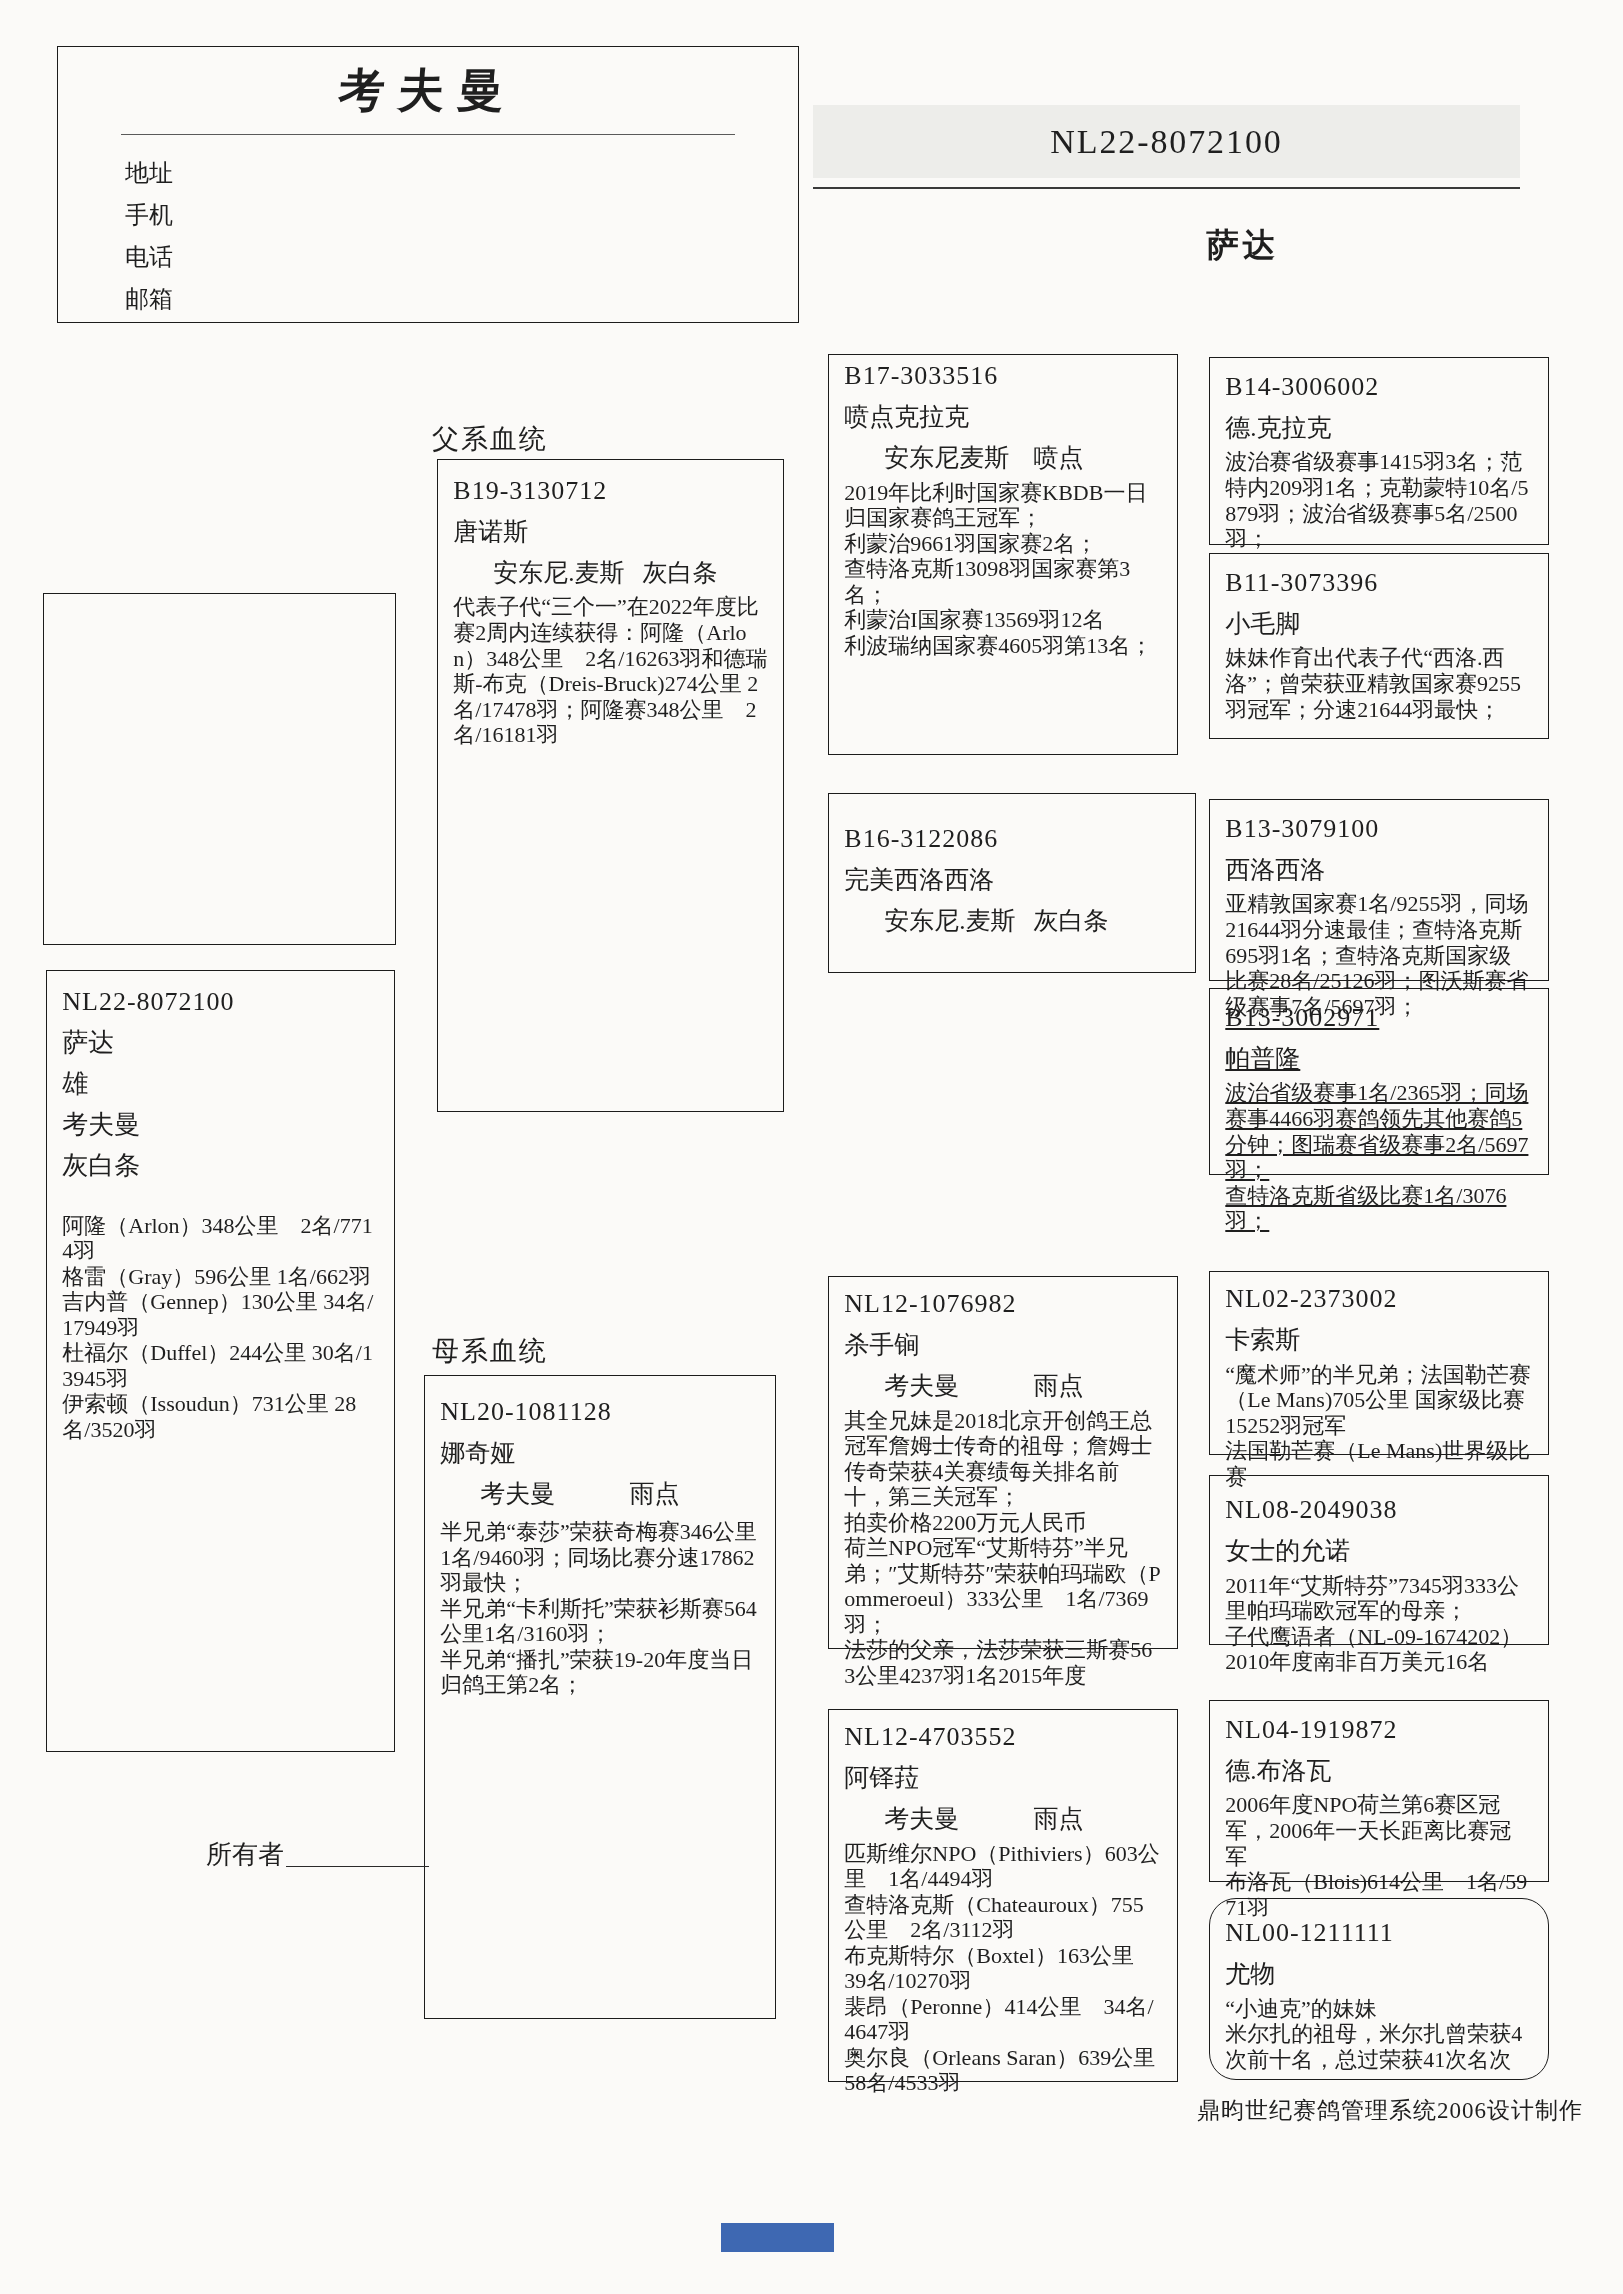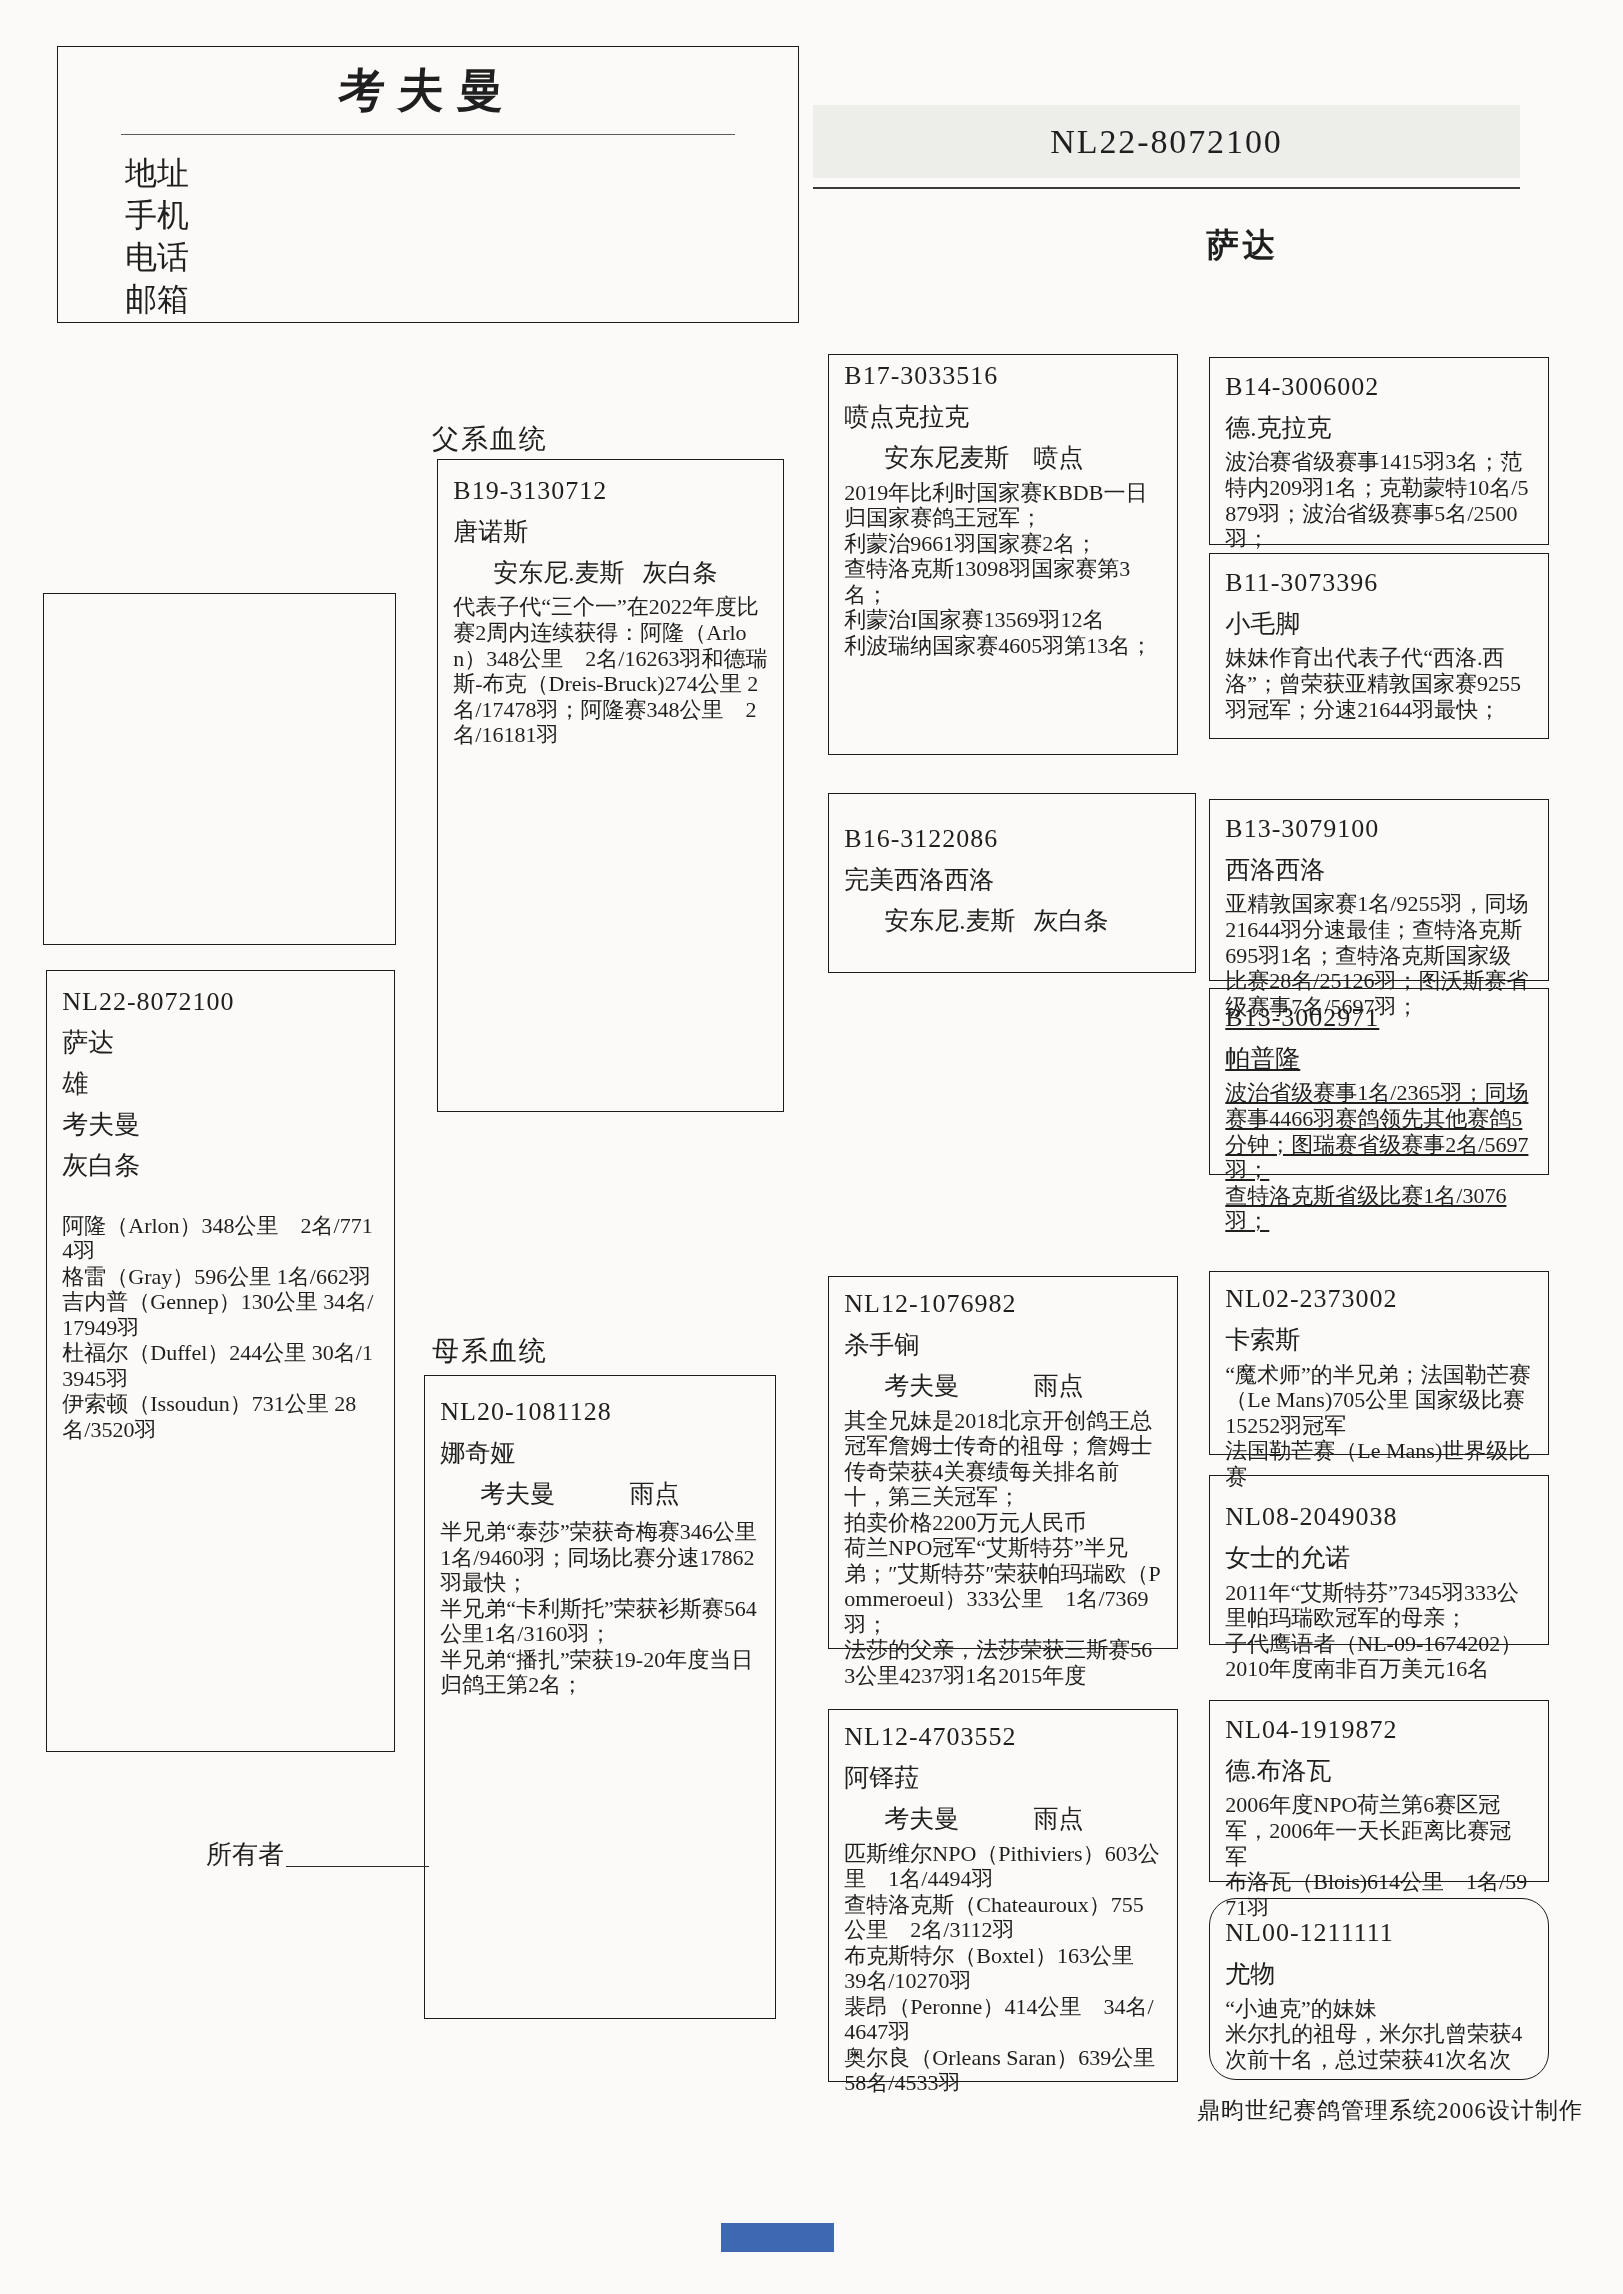--- a/index.html
+++ b/index.html
@@ -36,21 +36,21 @@
     font-size:46px;font-weight:bold;
     letter-spacing:13.4px;
     margin-top:13.4px;
     transform:skewX(-4deg);
   }
   .breeder-divider{
     height:0;border-bottom:1.9px solid #5a5a5a;
     margin:11.5px 63px 0 63px;
   }
   .breeder-fields{margin:17px 0 0 67px;}
-  .bfield{font-size:32px;line-height:42px;}
+  .bfield{font-size:24px;line-height:42px;}
   
   .header-band{
     position:absolute;left:813px;top:105px;width:707px;height:73px;
     background:#ededea;
   }
   .header-ring{
     text-align:center;font-size:34px;letter-spacing:1.9px;
     line-height:73px;
   }
   .header-rule{
@@ -217,21 +217,21 @@
 查特洛克斯省级比赛1名/3076羽；</div>
   </div>
 
   <div class="box pad" style="left:1209px;top:1271px;width:340px;height:184px;padding-top:5.7px;">
     <div class="ring">NL02-2373002</div>
     <div class="pname">卡索斯</div>
     <div class="desc">“魔术师”的半兄弟；法国勒芒赛（Le Mans)705公里 国家级比赛15252羽冠军
 法国勒芒赛（Le Mans)世界级比赛</div>
   </div>
 
-  <div class="box pad" style="left:1209px;top:1475px;width:340px;height:170px;padding-top:20px;">
+  <div class="box pad" style="left:1209px;top:1475px;width:340px;height:170px;padding-top:13px;">
     <div class="ring">NL08-2049038</div>
     <div class="pname">女士的允诺</div>
     <div class="desc">2011年“艾斯特芬”7345羽333公里帕玛瑞欧冠军的母亲；
 子代鹰语者（NL-09-1674202）2010年度南非百万美元16名</div>
   </div>
 
   <div class="box pad" style="left:1209px;top:1700px;width:340px;height:182px;padding-top:7.6px;">
     <div class="ring">NL04-1919872</div>
     <div class="pname">德.布洛瓦</div>
     <div class="desc">2006年度NPO荷兰第6赛区冠军，2006年一天长距离比赛冠军

